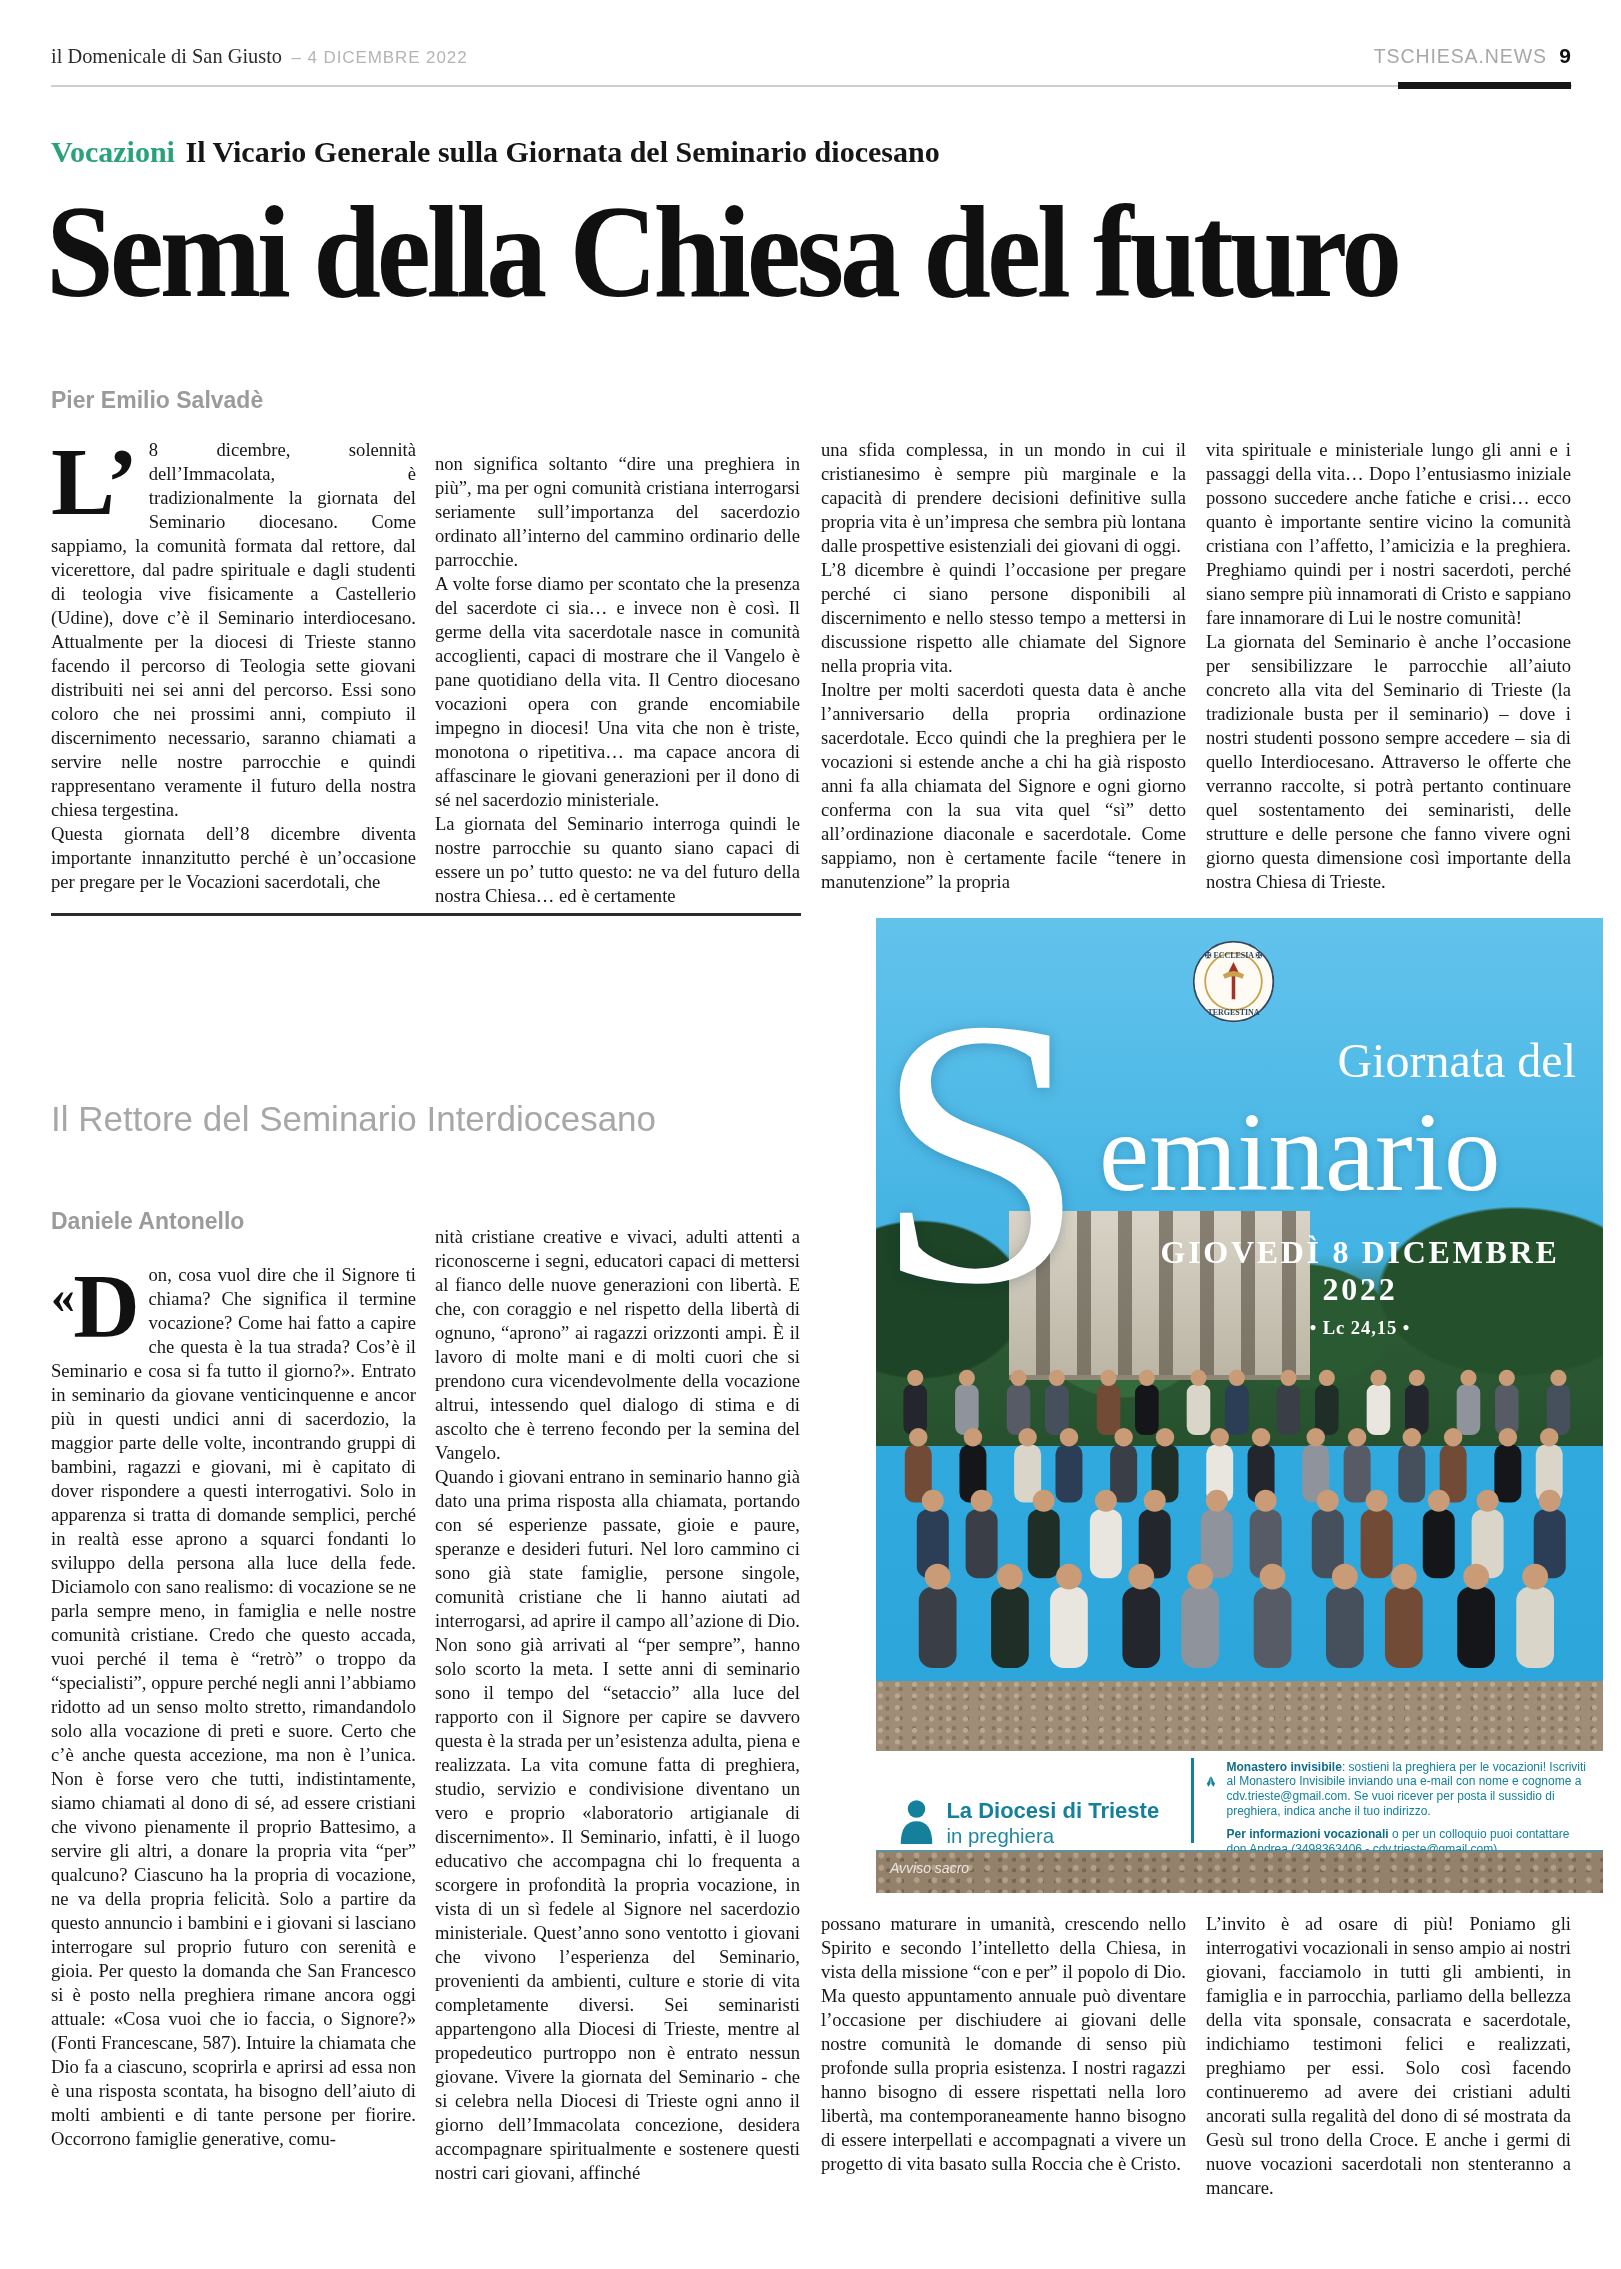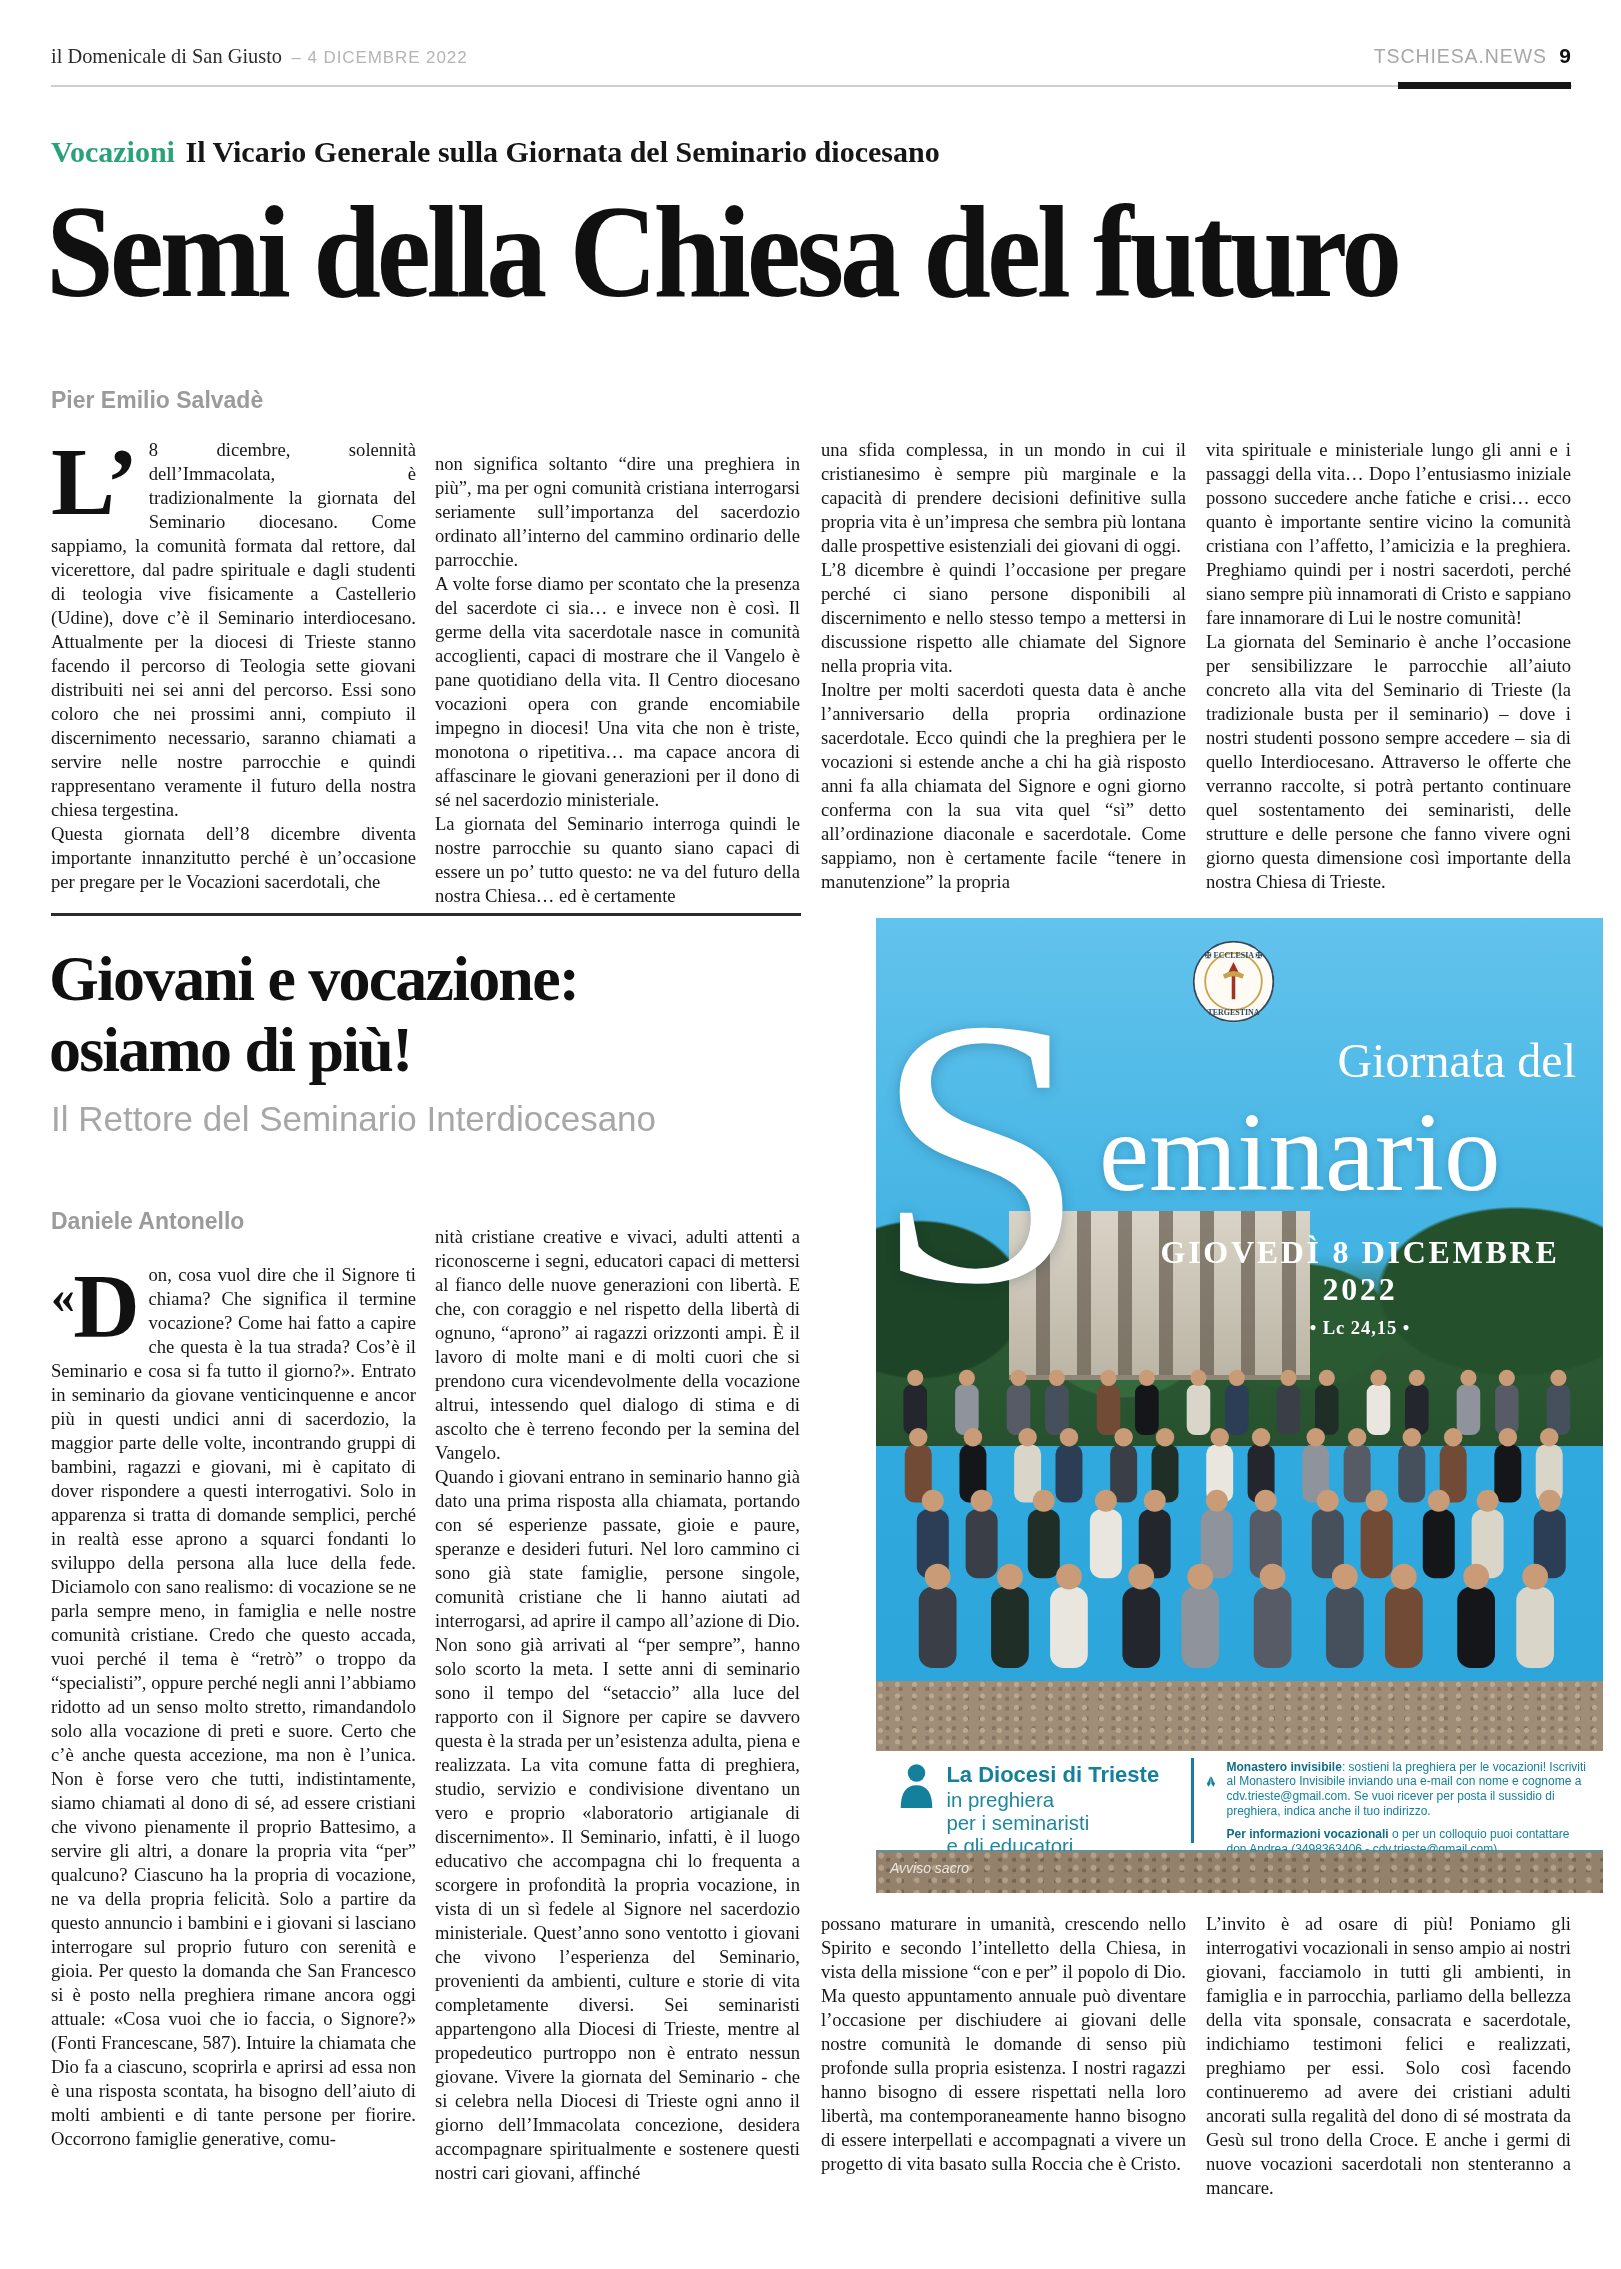--- a/index.html
+++ b/index.html
@@ -69,21 +69,21 @@
       text-shadow:0 1.8px 8.9px rgba(0,40,70,.2);}
   .p-date{position:absolute;left:248px;top:316px;width:472px;text-align:center;
       font:700 32px "Liberation Serif",serif;color:#ffffff;letter-spacing:2.7px;}
   .p-quote{position:absolute;left:238px;top:362px;width:489px;text-align:center;
       font:italic 700 26.6px "Liberation Serif",serif;color:#ffffff;}
   .p-ref{position:absolute;left:248px;top:399px;width:472px;text-align:center;
       font:700 18.6px "Liberation Serif",serif;color:#ffffff;letter-spacing:0.9px;}
 
   .band{position:absolute;left:0;top:833px;width:727px;height:99px;background:#ffffff;
         display:flex;align-items:stretch;font-family:"Liberation Sans",sans-serif;}
-  .band-left{width:315px;display:flex;padding:10.6px 0 0 23px;box-sizing:border-box;}
+  .band-left{width:315px;display:flex;padding:10.6px 0 0 23px;box-sizing:border-box;margin-top:36px;}
   .band-left .txt{margin-left:12.4px;}
   .bl-title{font:700 22px "Liberation Sans",sans-serif;color:#15809c;margin-bottom:1.8px;}
   .bl-line{font:20.4px/23px "Liberation Sans",sans-serif;color:#1f87a1;}
   .band-div{width:2.7px;background:#15809c;margin:7px 0;}
   .band-right{flex:1;display:flex;padding:8.9px 12.4px 0 12.4px;}
   .band-right .txt{margin-left:10.6px;}
   .br-p{font:12px/14.6px "Liberation Sans",sans-serif;color:#15809c;margin:0 0 8.9px 0;}
   .br-b{font-weight:700;color:#0f6d88;}
   .bottom-strip{position:absolute;left:0;top:933px;width:727px;height:43px;
       background-color:#93816c;
@@ -122,24 +122,20 @@
 A volte forse diamo per scontato che la presenza del sacerdote ci sia… e invece non è così. Il germe della vita sacerdotale nasce in comunità accoglienti, capaci di mostrare che il Vangelo è pane quotidiano della vita. Il Centro diocesano vocazioni opera con grande encomiabile impegno in diocesi! Una vita che non è triste, monotona o ripetitiva… ma capace ancora di affascinare le giovani generazioni per il dono di sé nel sacerdozio ministeriale.
 La giornata del Seminario interroga quindi le nostre parrocchie su quanto siano capaci di essere un po’ tutto questo: ne va del futuro della nostra Chiesa… ed è certamente</span></div>
   <div class="bodycol c3"><span>una sfida complessa, in un mondo in cui il cristianesimo è sempre più marginale e la capacità di prendere decisioni definitive sulla propria vita è un’impresa che sembra più lontana dalle prospettive esistenziali dei giovani di oggi.
 L’8 dicembre è quindi l’occasione per pregare perché ci siano persone disponibili al discernimento e nello stesso tempo a mettersi in discussione rispetto alle chiamate del Signore nella propria vita.
 Inoltre per molti sacerdoti questa data è anche l’anniversario della propria ordinazione sacerdotale. Ecco quindi che la preghiera per le vocazioni si estende anche a chi ha già risposto anni fa alla chiamata del Signore e ogni giorno conferma con la sua vita quel “sì” detto all’ordinazione diaconale e sacerdotale. Come sappiamo, non è certamente facile “tenere in manutenzione” la propria</span></div>
   <div class="bodycol c4"><span>vita spirituale e ministeriale lungo gli anni e i passaggi della vita… Dopo l’entusiasmo iniziale possono succedere anche fatiche e crisi… ecco quanto è importante sentire vicino la comunità cristiana con l’affetto, l’amicizia e la preghiera. Preghiamo quindi per i nostri sacerdoti, perché siano sempre più innamorati di Cristo e sappiano fare innamorare di Lui le nostre comunità!
 La giornata del Seminario è anche l’occasione per sensibilizzare le parrocchie all’aiuto concreto alla vita del Seminario di Trieste (la tradizionale busta per il seminario) – dove i nostri studenti possono sempre accedere – sia di quello Interdiocesano. Attraverso le offerte che verranno raccolte, si potrà pertanto continuare quel sostentamento dei seminaristi, delle strutture e delle persone che fanno vivere ogni giorno questa dimensione così importante della nostra Chiesa di Trieste.</span></div>
 
   <div class="divider"></div>
 
-  <h2 class="headline2" style="margin:0">
-    <span>Giovani e vocazione:</span><br>
-    <span>osiamo di più!</span>
-  </h2>
   <div class="subtitle">Il Rettore del Seminario Interdiocesano</div>
   <div class="byline byline2">Daniele Antonello</div>
 
   <div class="bodycol b1"><span class="dropcap2"><span class="dc-open">«</span><span>D</span></span><span>on, cosa vuol dire che il Signore ti chiama? Che significa il termine vocazione? Come hai fatto a capire che questa è la tua strada? Cos’è il Seminario e cosa si fa tutto il giorno?». Entrato in seminario da giovane venticinquenne e ancor più in questi undici anni di sacerdozio, la maggior parte delle volte, incontrando gruppi di bambini, ragazzi e giovani, mi è capitato di dover rispondere a questi interrogativi. Solo in apparenza si tratta di domande semplici, perché in realtà esse aprono a squarci fondanti lo sviluppo della persona alla luce della fede. Diciamolo con sano realismo: di vocazione se ne parla sempre meno, in famiglia e nelle nostre comunità cristiane. Credo che questo accada, vuoi perché il tema è “retrò” o troppo da “specialisti”, oppure perché negli anni l’abbiamo ridotto ad un senso molto stretto, rimandandolo solo alla vocazione di preti e suore. Certo che c’è anche questa accezione, ma non è l’unica. Non è forse vero che tutti, indistintamente, siamo chiamati al dono di sé, ad essere cristiani che vivono pienamente il proprio Battesimo, a servire gli altri, a donare la propria vita “per” qualcuno? Ciascuno ha la propria di vocazione, ne va della propria felicità. Solo a partire da questo annuncio i bambini e i giovani si lasciano interrogare sul proprio futuro con serenità e gioia. Per questo la domanda che San Francesco si è posto nella preghiera rimane ancora oggi attuale: «Cosa vuoi che io faccia, o Signore?» (Fonti Francescane, 587). Intuire la chiamata che Dio fa a ciascuno, scoprirla e aprirsi ad essa non è una risposta scontata, ha bisogno dell’aiuto di molti ambienti e di tante persone per fiorire. Occorrono famiglie generative, comu-</span></div>
   <div class="bodycol b2"><span>nità cristiane creative e vivaci, adulti attenti a riconoscerne i segni, educatori capaci di mettersi al fianco delle nuove generazioni con libertà. E che, con coraggio e nel rispetto della libertà di ognuno, “aprono” ai ragazzi orizzonti ampi. È il lavoro di molte mani e di molti cuori che si prendono cura vicendevolmente della vocazione altrui, intessendo quel dialogo di stima e di ascolto che è terreno fecondo per la semina del Vangelo.
 Quando i giovani entrano in seminario hanno già dato una prima risposta alla chiamata, portando con sé esperienze passate, gioie e paure, speranze e desideri futuri. Nel loro cammino ci sono già state famiglie, persone singole, comunità cristiane che li hanno aiutati ad interrogarsi, ad aprire il campo all’azione di Dio. Non sono già arrivati al “per sempre”, hanno solo scorto la meta. I sette anni di seminario sono il tempo del “setaccio” alla luce del rapporto con il Signore per capire se davvero questa è la strada per un’esistenza adulta, piena e realizzata. La vita comune fatta di preghiera, studio, servizio e condivisione diventano un vero e proprio «laboratorio artigianale di discernimento». Il Seminario, infatti, è il luogo educativo che accompagna chi lo frequenta a scorgere in profondità la propria vocazione, in vista di un sì fedele al Signore nel sacerdozio ministeriale. Quest’anno sono ventotto i giovani che vivono l’esperienza del Seminario, provenienti da ambienti, culture e storie di vita completamente diversi. Sei seminaristi appartengono alla Diocesi di Trieste, mentre al propedeutico purtroppo non è entrato nessun giovane. Vivere la giornata del Seminario - che si celebra nella Diocesi di Trieste ogni anno il giorno dell’Immacolata concezione, desidera accompagnare spiritualmente e sostenere questi nostri cari giovani, affinché</span></div>
   <div class="bodycol b3"><span>possano maturare in umanità, crescendo nello Spirito e secondo l’intelletto della Chiesa, in vista della missione “con e per” il popolo di Dio. Ma questo appuntamento annuale può diventare l’occasione per dischiudere ai giovani delle nostre comunità le domande di senso più profonde sulla propria esistenza. I nostri ragazzi hanno bisogno di essere rispettati nella loro libertà, ma contemporaneamente hanno bisogno di essere interpellati e accompagnati a vivere un progetto di vita basato sulla Roccia che è Cristo.</span></div>
   <div class="bodycol b4"><span>L’invito è ad osare di più! Poniamo gli interrogativi vocazionali in senso ampio ai nostri giovani, facciamolo in tutti gli ambienti, in famiglia e in parrocchia, parliamo della bellezza della vita sponsale, consacrata e sacerdotale, indichiamo testimoni felici e realizzati, preghiamo per essi. Solo così facendo continueremo ad avere dei cristiani adulti ancorati sulla regalità del dono di sé mostrata da Gesù sul trono della Croce. E anche i germi di nuove vocazioni sacerdotali non stenteranno a mancare.</span></div>
 
   <div class="promo">

